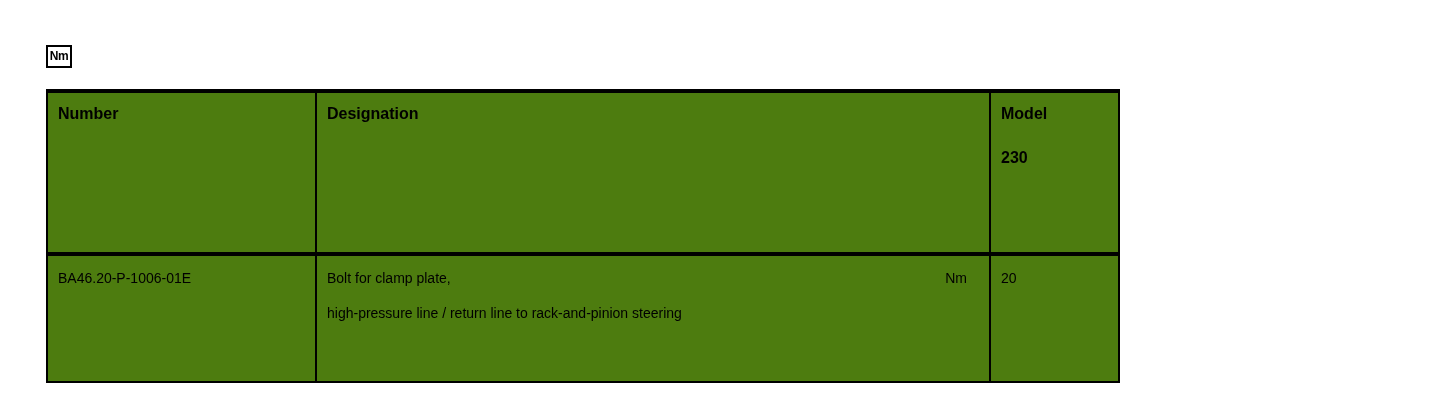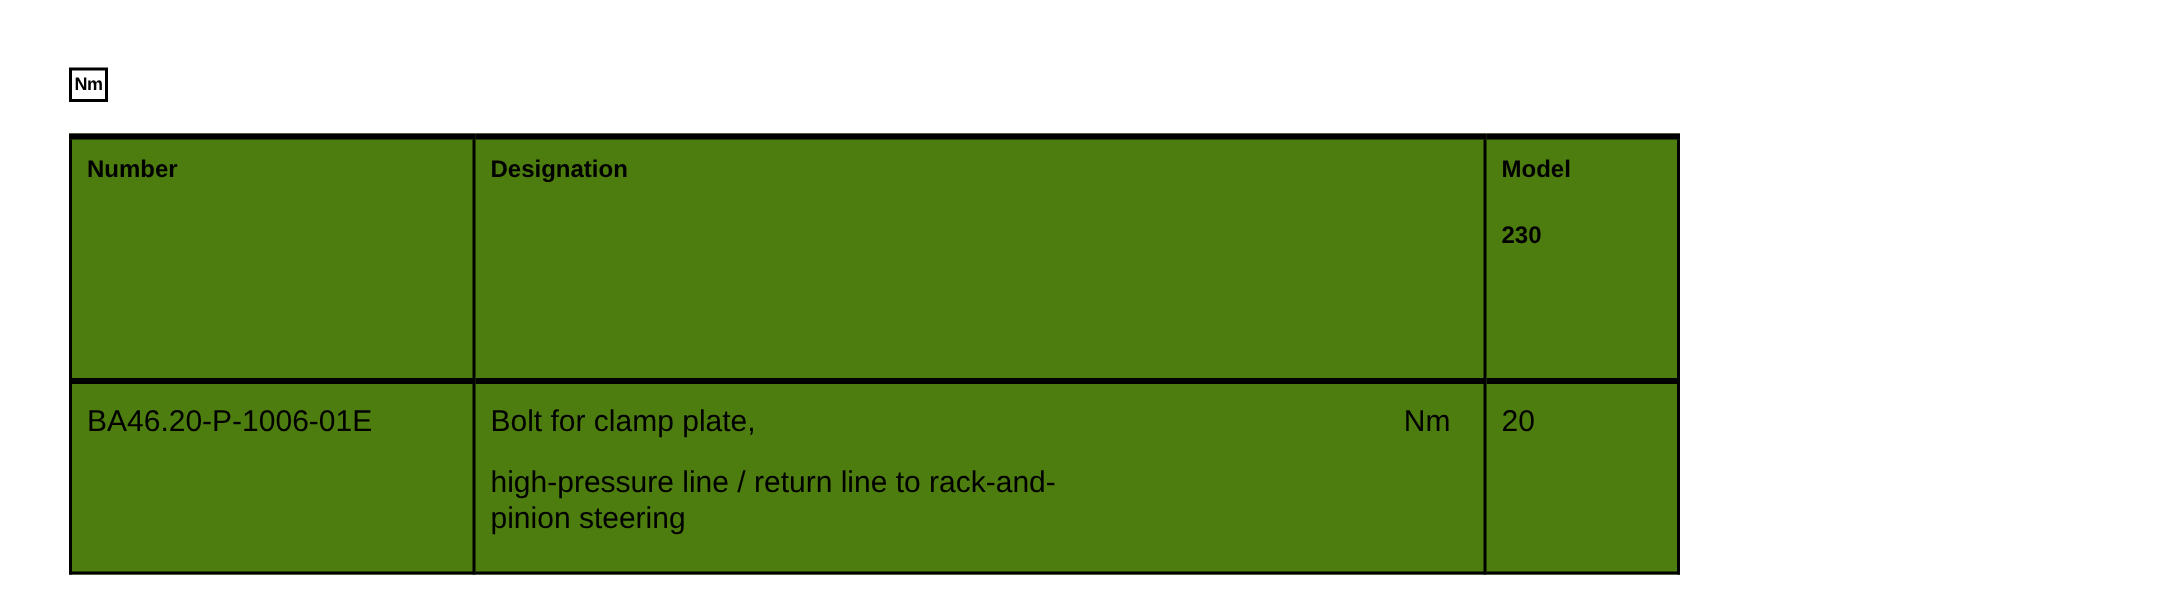--- a/index.html
+++ b/index.html
@@ -101,21 +101,21 @@
   .spec-table thead th .hdr-line + .hdr-line {
     margin-top: 28px;
   }
 
   
   .spec-table tbody tr {
     height: 128px;
   }
   .spec-table tbody td {
     border-bottom: 2px solid #000000;
-    font-size: 20px;
+    font-size: 14px;
     font-weight: normal;
     padding: 15px 10px 0 10px;
     line-height: 1.05;
   }
 
   .cell-number {
     white-space: nowrap;
   }
 
   .designation-body {

